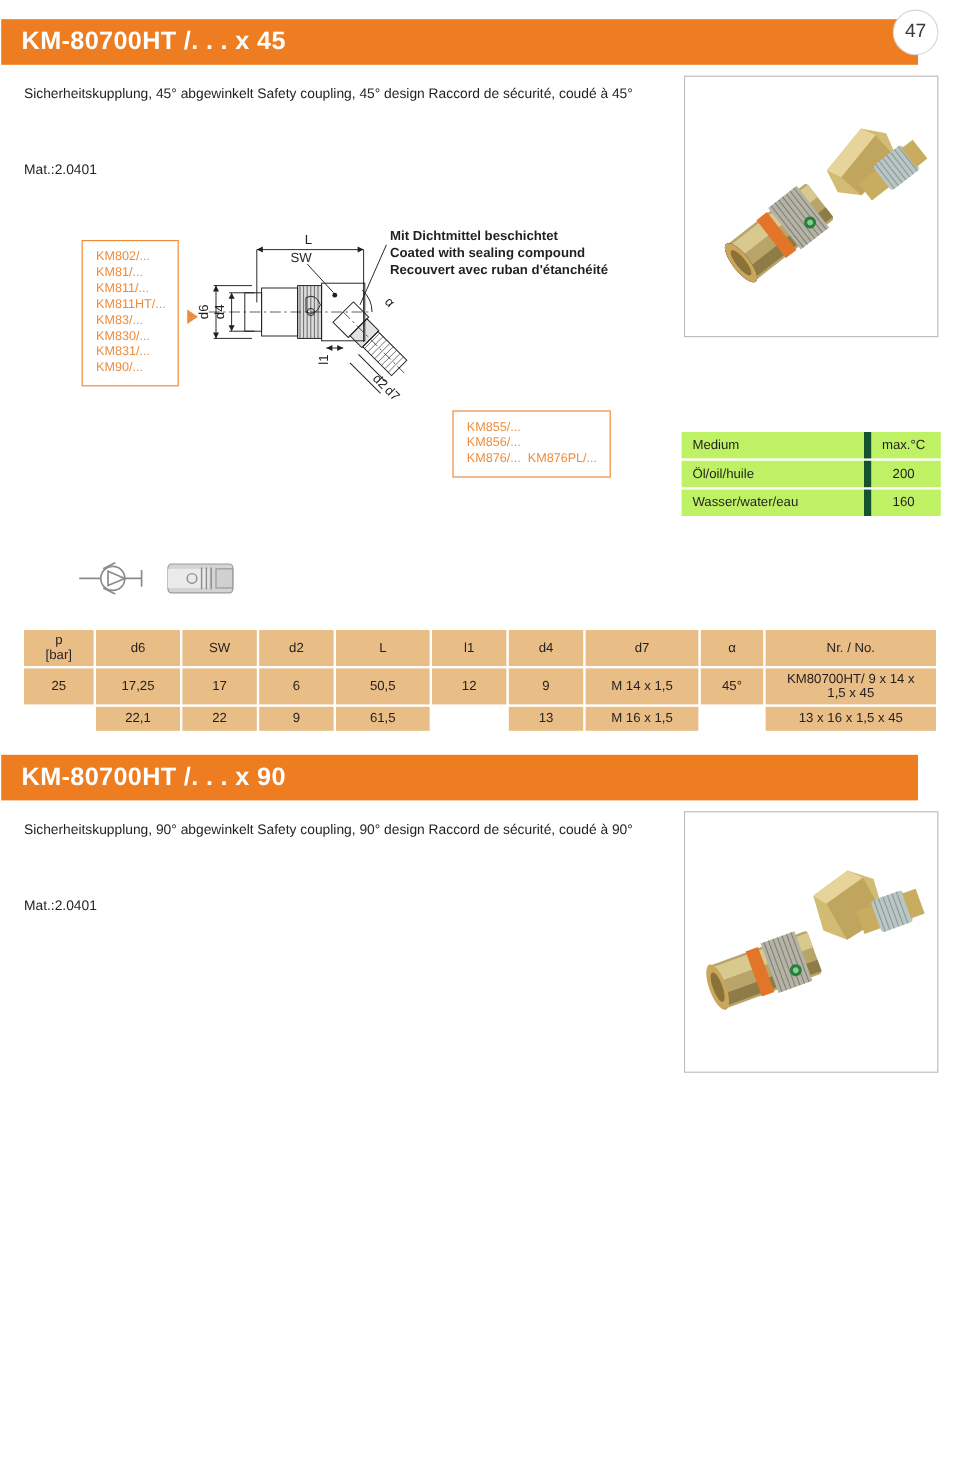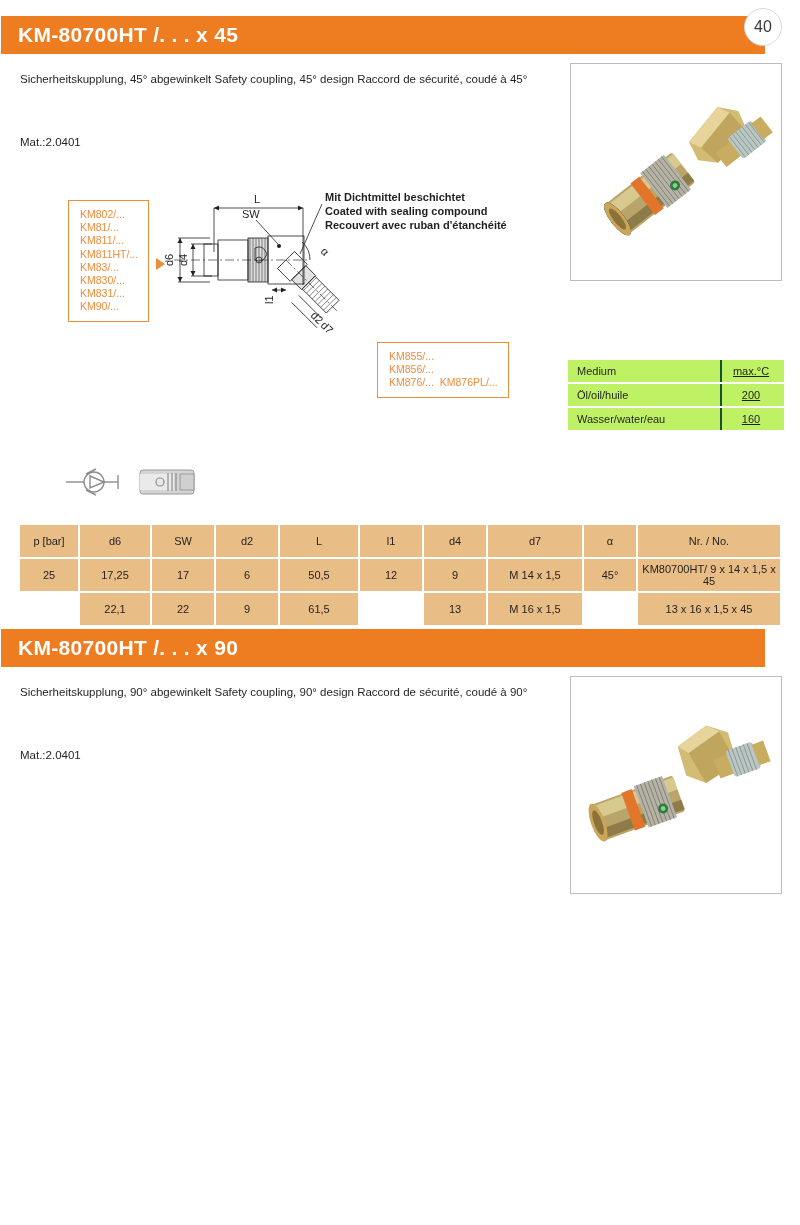--- a/index.html
+++ b/index.html
@@ -132,40 +132,39 @@
   .medium-table td {
     background: #bef264;
     padding: 5px 4px 5px 9px;
     height: 22px;
     color: #231f20;
   }
   .medium-table td.val {
     text-align: center;
     padding-left: 0;
     width: 64px;
-    border-left: 2px solid #14532d;
-    text-decoration: underline;
+    border-left: 6px solid #14532d;
   }
 
   
   .spec-table {
     position: absolute;
     left: 18px;
     width: 764px;
     border-collapse: separate;
     border-spacing: 2px 2px;
     font-size: 11px;
   }
   .spec-45 { top: 523px; }
   .spec-table th, .spec-table td {
     background: #e9bd86;
     text-align: center;
     font-weight: normal;
-    height: 32px;
-    padding: 3px 1px;
+    height: 20px;
+    padding: 3px 14px;
     color: #231f20;
   }
   .spec-table th { font-weight: normal; }
   .spec-table td.blank { background: #ffffff; }
 
   .w-p   { width: 58px; }
   .w-d6  { width: 70px; }
   .w-sw  { width: 62px; }
   .w-d2  { width: 62px; }
   .w-L   { width: 78px; }
@@ -179,21 +178,21 @@
 </style>
 </head>
 <body>
 
 <div class="section" id="section-45">
 
   <div class="title-bar">
     <span class="title-text">KM-80700HT /. . . x 45</span>
   </div>
   <div class="page-badge">
-    <span>40</span>
+    <span>47</span>
   </div>
 
   <div class="desc">Sicherheitskupplung, 45° abgewinkelt
 Safety coupling, 45° design
 Raccord de sécurité, coudé à 45°</div>
   <div class="mat">Mat.:2.0401</div>
 
   <div class="photo-frame">
     <svg width="210" height="216" viewBox="0 0 210 216">
       <rect width="210" height="216" fill="#ffffff"></rect>

